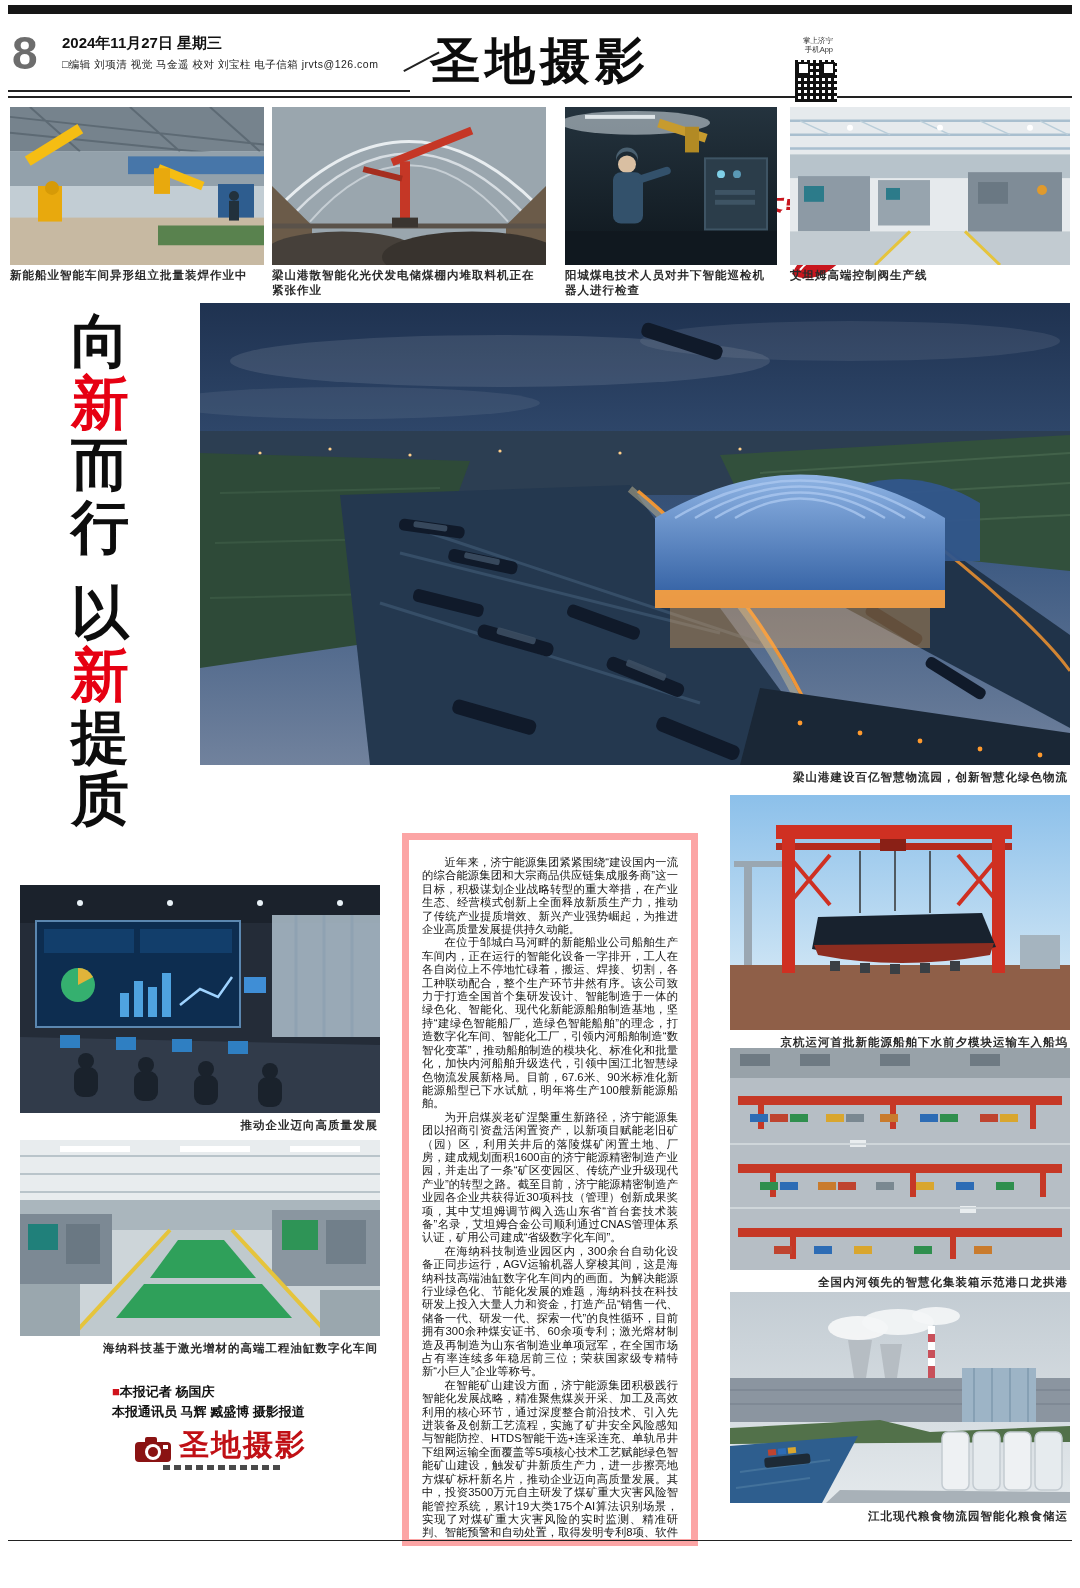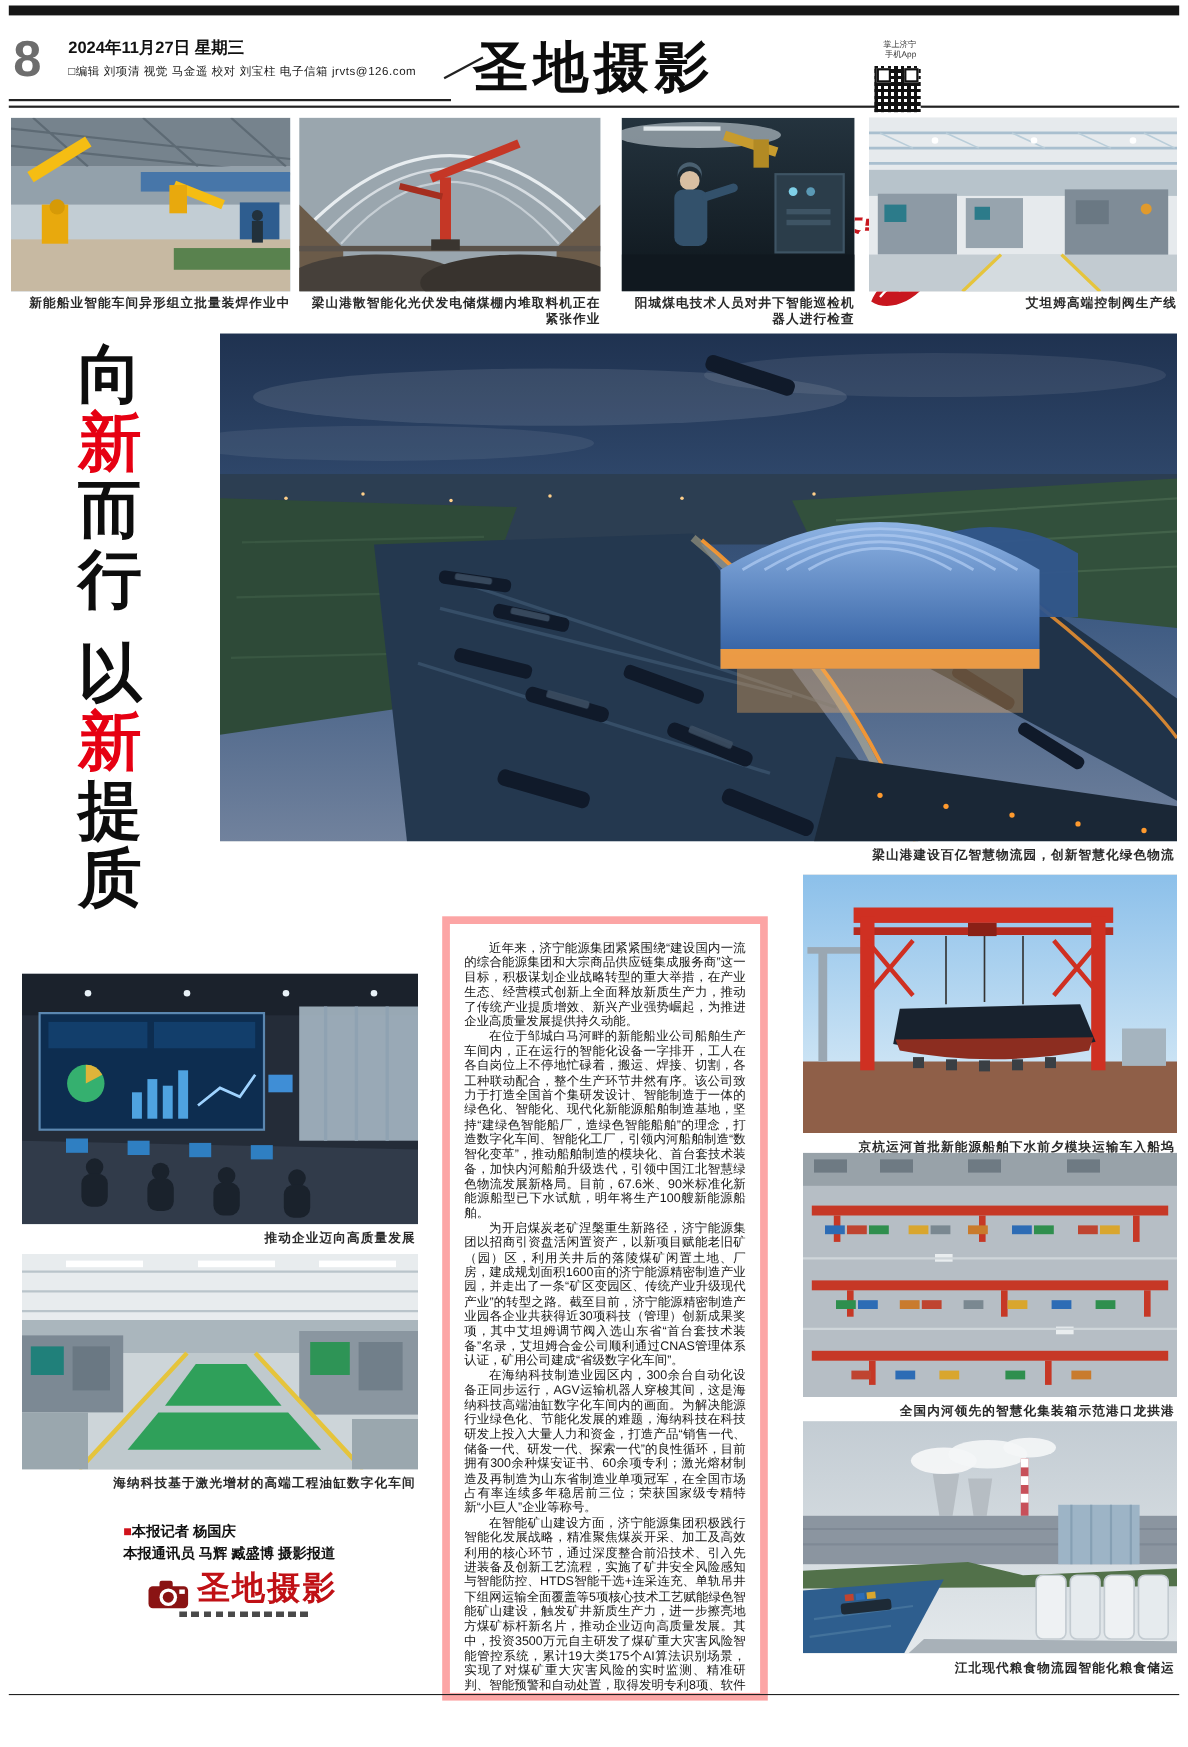--- a/index.html
+++ b/index.html
@@ -23,21 +23,21 @@
       repeating-linear-gradient(90deg,#111 0 3px,#fff 3px 6px);}
   .qr::before,.qr::after{content:"";position:absolute;width:9px;height:9px;border:2px solid #111;background:#fff;top:2px;}
   .qr::before{left:2px;} .qr::after{right:2px;}
   #brand{font-size:33px;font-weight:900;color:#c8161e;transform:skewX(-8deg);
          font-family:"DejaVu Serif",serif;letter-spacing:2px;margin-left:8px;}
   
   .photo{position:absolute;overflow:hidden;background:#cfd6da;}
   .photo svg{display:block;width:100%;height:100%;}
   .cap{position:absolute;font-family:"DejaVu Serif",serif;font-weight:700;font-size:11.5px;
        color:#2a2a2a;letter-spacing:1px;}
-  .cap-c{text-align:right;} .cap-r{text-align:right;}
+  .cap-c{text-align:left;} .cap-r{text-align:right;}
   
   #headline{left:56px;top:310px;width:88px;text-align:center;}
   .hl-char{font-size:58px;font-weight:900;line-height:62px;color:#0d0d0d;}
   .hl-red{color:#e60012;}
   .hl-gap{height:24px;}
   
   #article-box{left:402px;top:833px;width:296px;height:713px;border:7px solid #fca5a5;
                box-sizing:border-box;padding:16px 13px;overflow:hidden;}
   #article-box p{margin:0;text-indent:2em;text-align:justify;font-size:11.3px;line-height:13.4px;color:#151515;}
   
@@ -342,21 +342,21 @@
       <circle cx="20" cy="18" r="8" fill="#fff"></circle>
         <circle cx="20" cy="18" r="5" fill="#8a1313"></circle>
       <rect x="30" y="11" width="5" height="4" fill="#fff"></rect>
     </svg>
     <div id="stamp-title">圣地摄影</div>
     <div id="stamp-swash"></div>
   </div>
 
   <div class="abs" id="article-box">
     <p>近年来，济宁能源集团紧紧围绕“建设国内一流的综合能源集团和大宗商品供应链集成服务商”这一目标，积极谋划企业战略转型的重大举措，在产业生态、经营模式创新上全面释放新质生产力，推动了传统产业提质增效、新兴产业强势崛起，为推进企业高质量发展提供持久动能。</p>
-    <p>在位于邹城白马河畔的新能船业公司船舶生产车间内，正在运行的智能化设备一字排开，工人在各自岗位上不停地忙碌着，搬运、焊接、切割，各工种联动配合，整个生产环节井然有序。该公司致力于打造全国首个集研发设计、智能制造于一体的绿色化、智能化、现代化新能源船舶制造基地，坚持“建绿色智能船厂，造绿色智能船舶”的理念，打造数字化车间、智能化工厂，引领内河船舶制造“数智化变革”，推动船舶制造的模块化、首台套技术装备，加快内河船舶升级迭代，引领中国江北智慧绿色物流发展新格局。目前，67.6米、90米标准化新能源船型已下水试航，明年将生产100艘新能源船舶。</p>
+    <p>在位于邹城白马河畔的新能船业公司船舶生产车间内，正在运行的智能化设备一字排开，工人在各自岗位上不停地忙碌着，搬运、焊接、切割，各工种联动配合，整个生产环节井然有序。该公司致力于打造全国首个集研发设计、智能制造于一体的绿色化、智能化、现代化新能源船舶制造基地，坚持“建绿色智能船厂，造绿色智能船舶”的理念，打造数字化车间、智能化工厂，引领内河船舶制造“数智化变革”，推动船舶制造的模块化、标准化和批量化，加快内河船舶升级迭代，引领中国江北智慧绿色物流发展新格局。目前，67.6米、90米标准化新能源船型已下水试航，明年将生产100艘新能源船舶。</p>
     <p>为开启煤炭老矿涅槃重生新路径，济宁能源集团以招商引资盘活闲置资产，以新项目赋能老旧矿（园）区，利用关井后的落陵煤矿闲置土地、厂房，建成规划面积1600亩的济宁能源精密制造产业园，并走出了一条“矿区变园区、传统产业升级现代产业”的转型之路。截至目前，济宁能源精密制造产业园各企业共获得近30项科技（管理）创新成果奖项，其中艾坦姆调节阀入选山东省“首台套技术装备”名录，艾坦姆合金公司顺利通过CNAS管理体系认证，矿用公司建成“省级数字化车间”。</p>
     <p>在海纳科技制造业园区内，300余台自动化设备正同步运行，AGV运输机器人穿梭其间，这是海纳科技高端油缸数字化车间内的画面。为解决能源行业绿色化、节能化发展的难题，海纳科技在科技研发上投入大量人力和资金，打造产品“销售一代、储备一代、研发一代、探索一代”的良性循环，目前拥有300余种煤安证书、60余项专利；激光熔材制造及再制造为山东省制造业单项冠军，在全国市场占有率连续多年稳居前三位；荣获国家级专精特新“小巨人”企业等称号。</p>
     <p>在智能矿山建设方面，济宁能源集团积极践行智能化发展战略，精准聚焦煤炭开采、加工及高效利用的核心环节，通过深度整合前沿技术、引入先进装备及创新工艺流程，实施了矿井安全风险感知与智能防控、HTDS智能干选+连采连充、单轨吊井下组网运输全面覆盖等5项核心技术工艺赋能绿色智能矿山建设，触发矿井新质生产力，进一步擦亮地方煤矿标杆新名片，推动企业迈向高质量发展。其中，投资3500万元自主研发了煤矿重大灾害风险智能管控系统，累计19大类175个AI算法识别场景，实现了对煤矿重大灾害风险的实时监测、精准研判、智能预警和自动处置，取得发明专利8项、软件著作权2项，荣获2024年度中国煤炭工业协会科学技术奖一等奖。</p>
     <p>此外，在“双碳”背景下，济宁能源集团融入创新、数字化和绿色生产理念，以智能化升级提高生产效能，以科技创新推动产业创新，因地制宜发展新质生产力，擦亮了多元产业发展的新底色，为企业高质量发展提供了强劲动力。</p>
   </div>
 
   <div class="photo" style="left:730px;top:795px;width:340px;height:235px;">
     <svg viewBox="0 0 340 235" preserveAspectRatio="none">
       <defs>
           <linearGradient id="sy" x1="0" y1="0" x2="0" y2="1">

